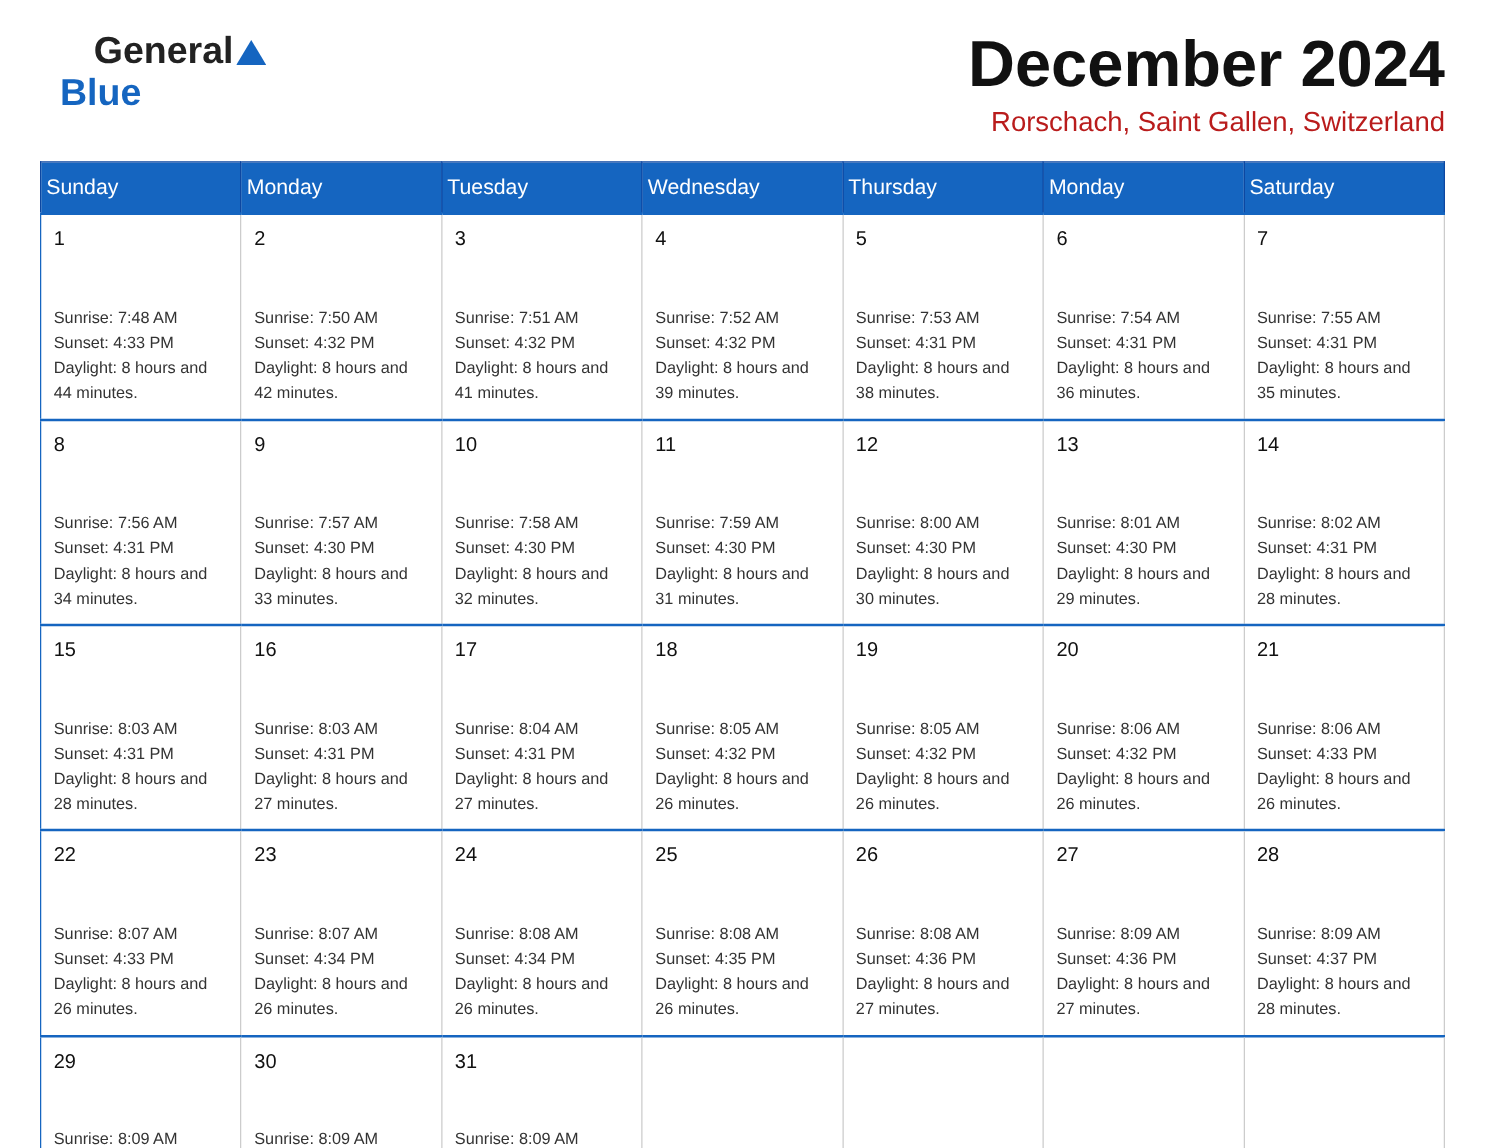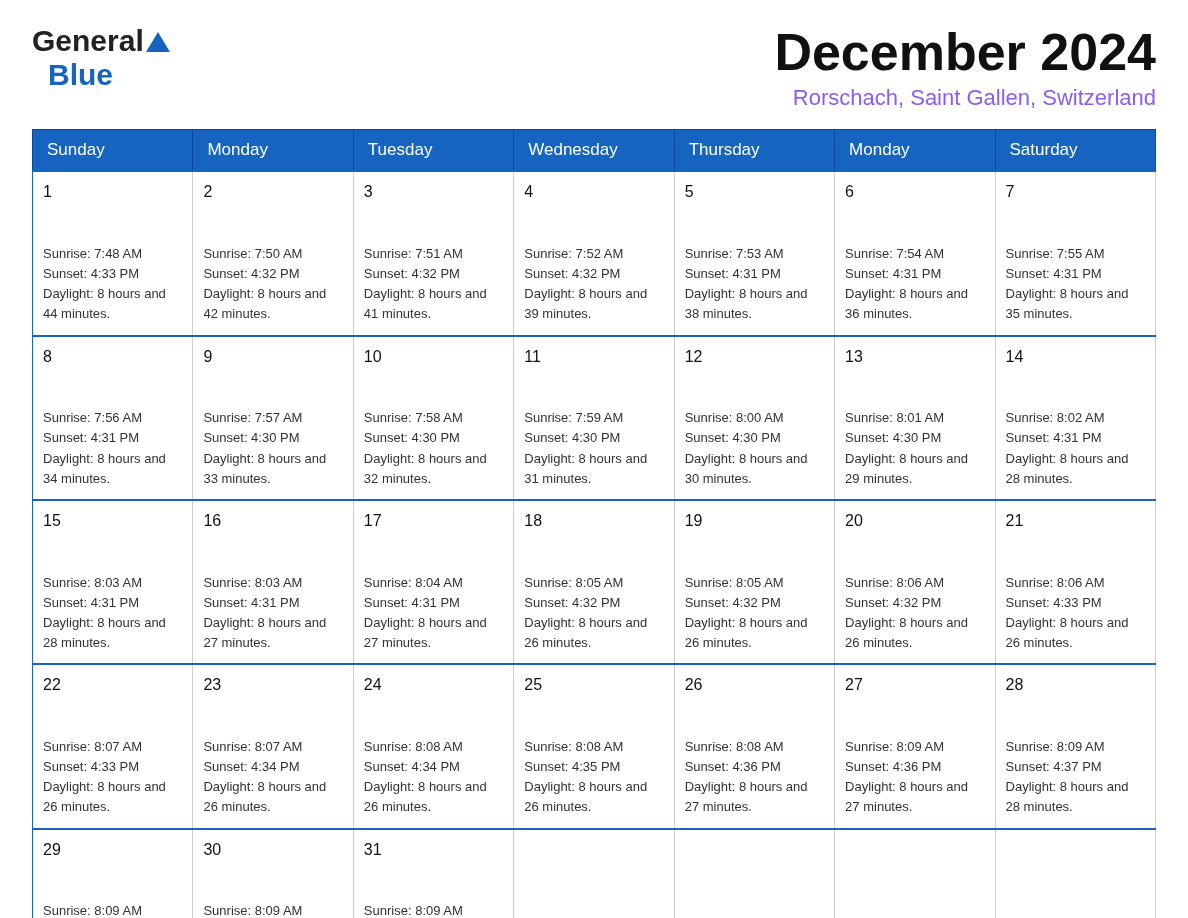--- a/index.html
+++ b/index.html
@@ -37,37 +37,37 @@
 
     .month-title {
       font-size: 52px;
       font-weight: bold;
       color: #111;
       line-height: 1.1;
     }
 
     .location-subtitle {
       font-size: 22px;
-      color: #8b5cf6;
+      color: #b91c1c;
       margin-top: 4px;
     }
 
     
     .calendar-table {
       width: 100%;
       border-collapse: collapse;
       table-layout: fixed;
     }
 
     .calendar-table thead tr th {
       background-color: #1565c0;
       color: #fff;
       font-size: 17px;
       font-weight: normal;
-      padding: 10px 14px;
+      padding: 10px 4px;
       text-align: left;
       border: 1px solid #0d47a1;
     }
 
     .calendar-table tbody tr td {
       vertical-align: top;
       padding: 8px 10px 10px 10px;
       border: 1px solid #ccc;
       font-size: 13.5px;
       line-height: 1.55;
@@ -100,21 +100,21 @@
     .calendar-table tbody tr td {
       border-top: 2px solid #1565c0;
     }
   </style>
 </head>
 <body>
 
 <div class="header-area">
   <div class="logo">
     <div class="logo-row">
-      <span style="font-size:30px;font-weight:bold;color:#222;">General</span>
+      <span style="font-size:30px;font-weight:bold;color:#222;margin-left:43px;">General</span>
       <svg width="24" height="24" viewBox="0 0 24 24" style="margin-left:2px;margin-top:-2px;">
         <polygon points="0,24 12,4 24,24" fill="#1565c0"></polygon>
       </svg>
     </div>
     <div>
       <span style="font-size:30px;font-weight:bold;color:#1565c0;margin-left:16px;">Blue</span>
     </div>
   </div>
   <div class="title-area">
     <div class="month-title">December 2024</div>

